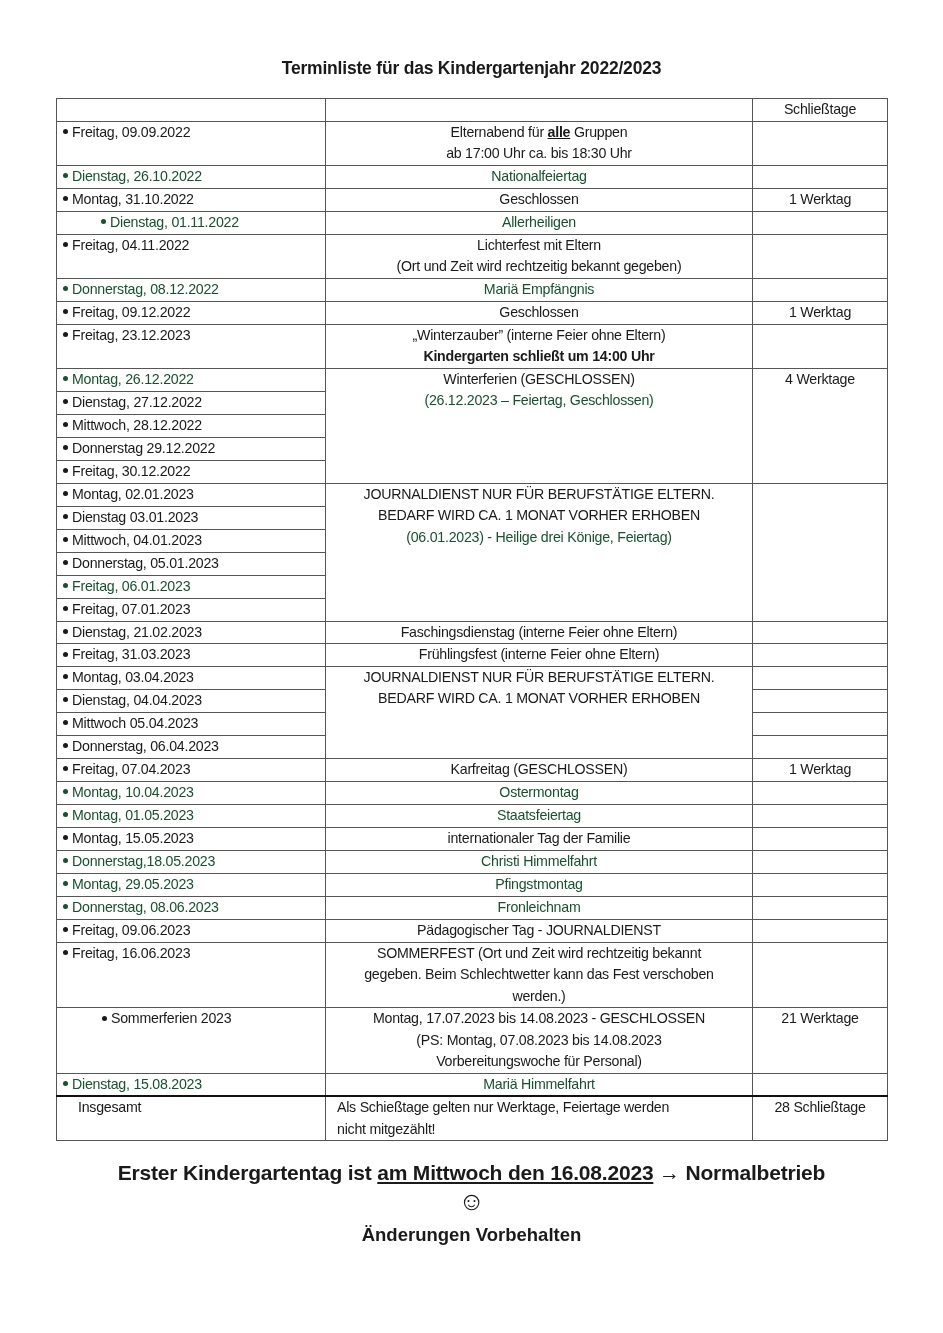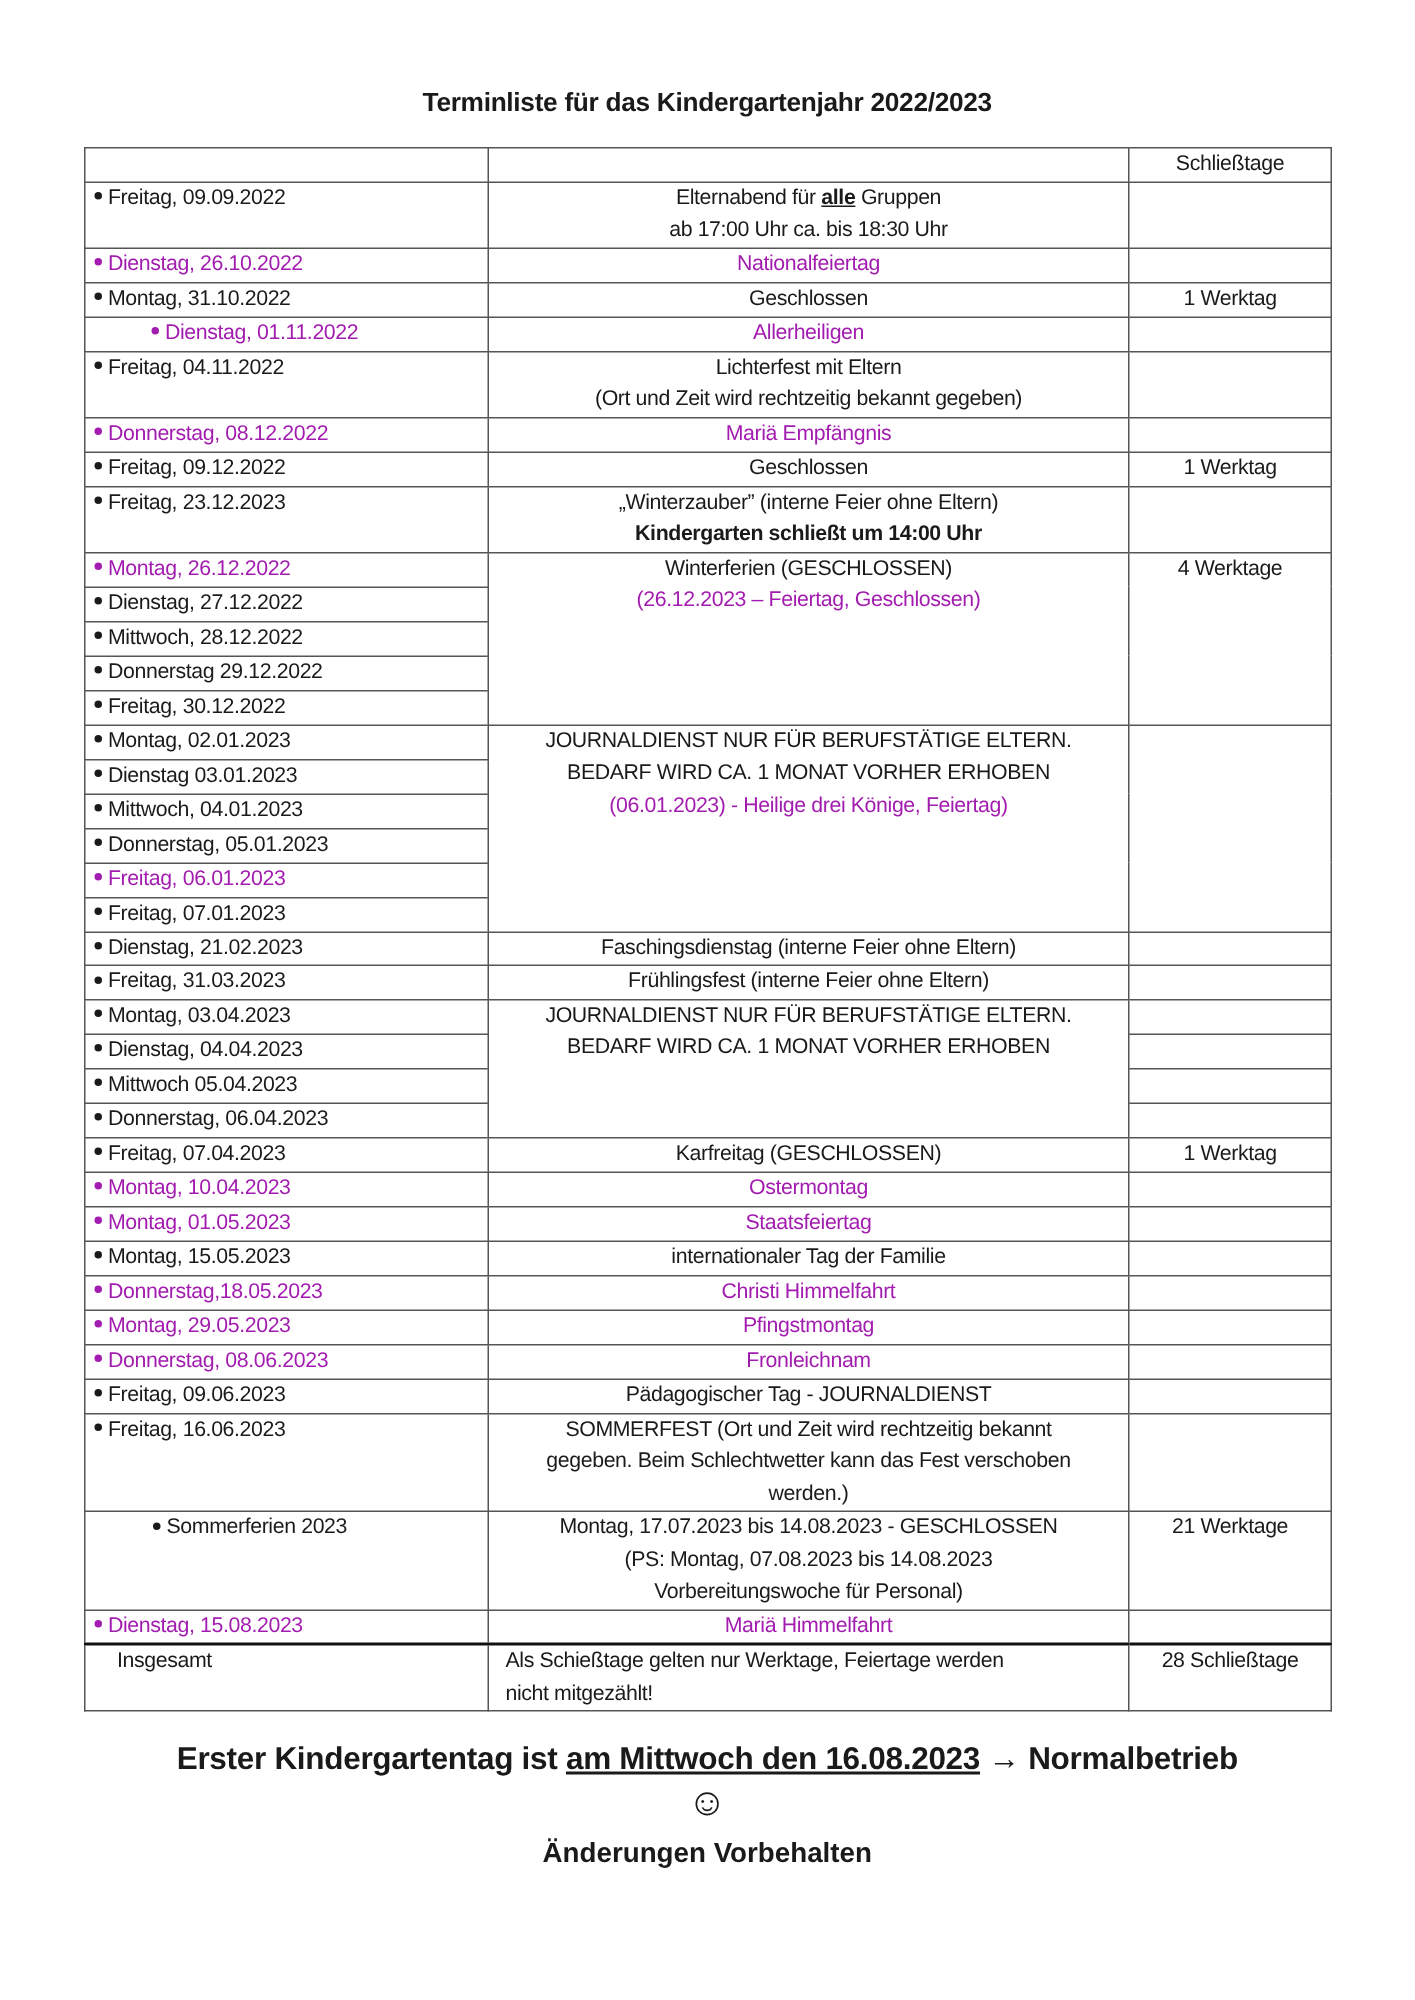--- a/index.html
+++ b/index.html
@@ -11,21 +11,21 @@
                 border-collapse: collapse; table-layout: fixed; font-size: 14.2px; letter-spacing: -0.25px; }
   table.sched td { border: 1.3px solid #555; padding: 0 6px; vertical-align: top; line-height: 21.5px; }
   col.c1 { width: 269px; } col.c2 { width: 427px; } col.c3 { width: 135px; }
   tr.r1 td { height: 21px; }
   td.date { padding-left: 5px; white-space: nowrap; }
   td.date .bullet { display: inline-block; width: 5px; height: 5px; border-radius: 50%;
                     background: currentColor; margin-right: 4px; vertical-align: middle; position: relative; top: -1px; }
   td.event { text-align: center; }
   td.closed { text-align: center; }
   td.mid { vertical-align: middle; }
-  .red { color: #a21caf; }
+  .red { color: #14532d; }
   .bold { font-weight: bold; }
   .u { text-decoration: underline; font-weight: bold; }
   tr.total td { border-top: 2.6px solid #111; }
   td.left-text { text-align: left; line-height: 21px; }
   .footer { position: absolute; left: 0; width: 943px; text-align: center; font-weight: bold; }
   .f1 { top: 1161px; font-size: 21px; letter-spacing: -0.2px; }
   .f1 .ul { text-decoration: underline; }
   .f2 { top: 1186px; font-size: 26px; font-weight: normal; }
   .f3 { top: 1224px; font-size: 18.5px; }
 </style>

